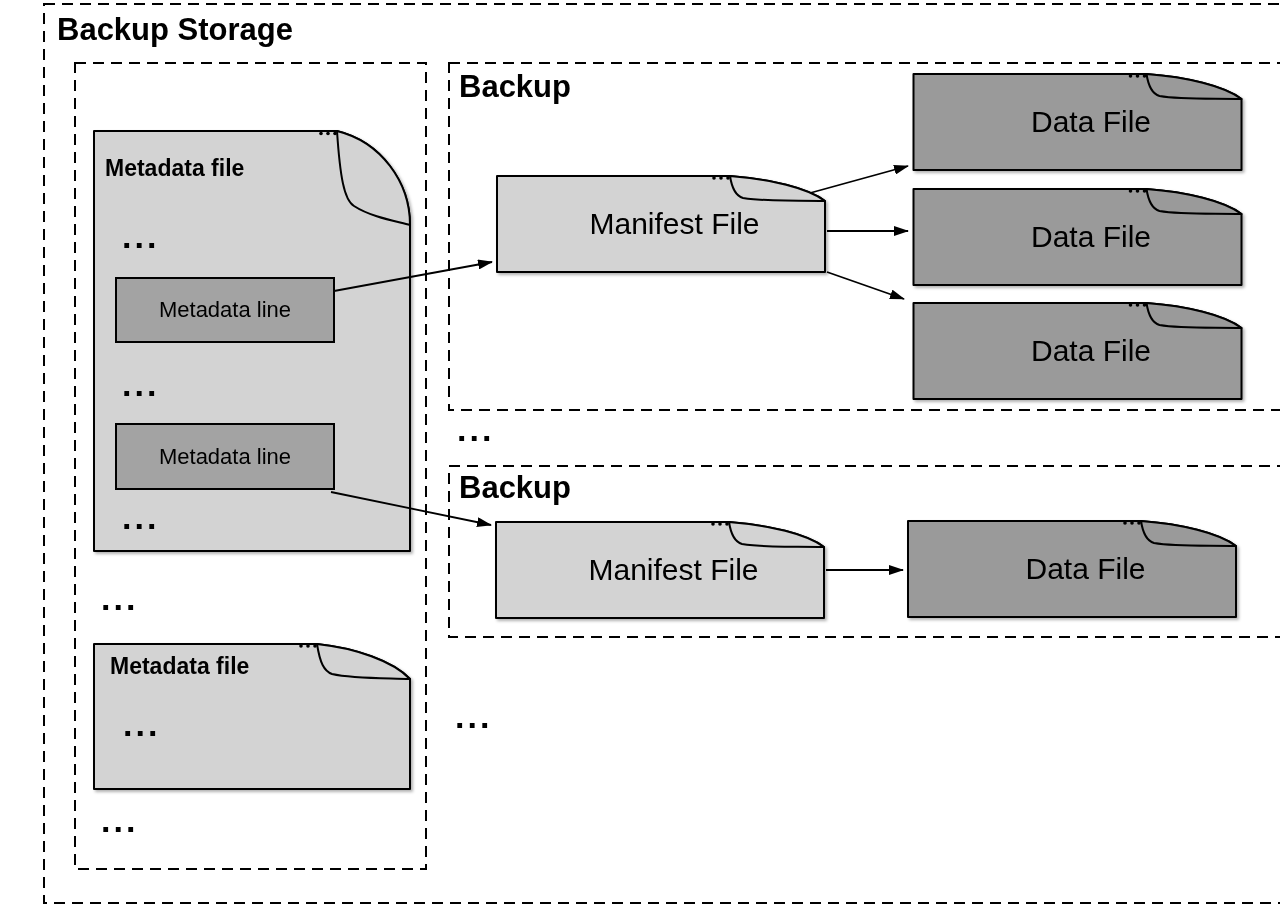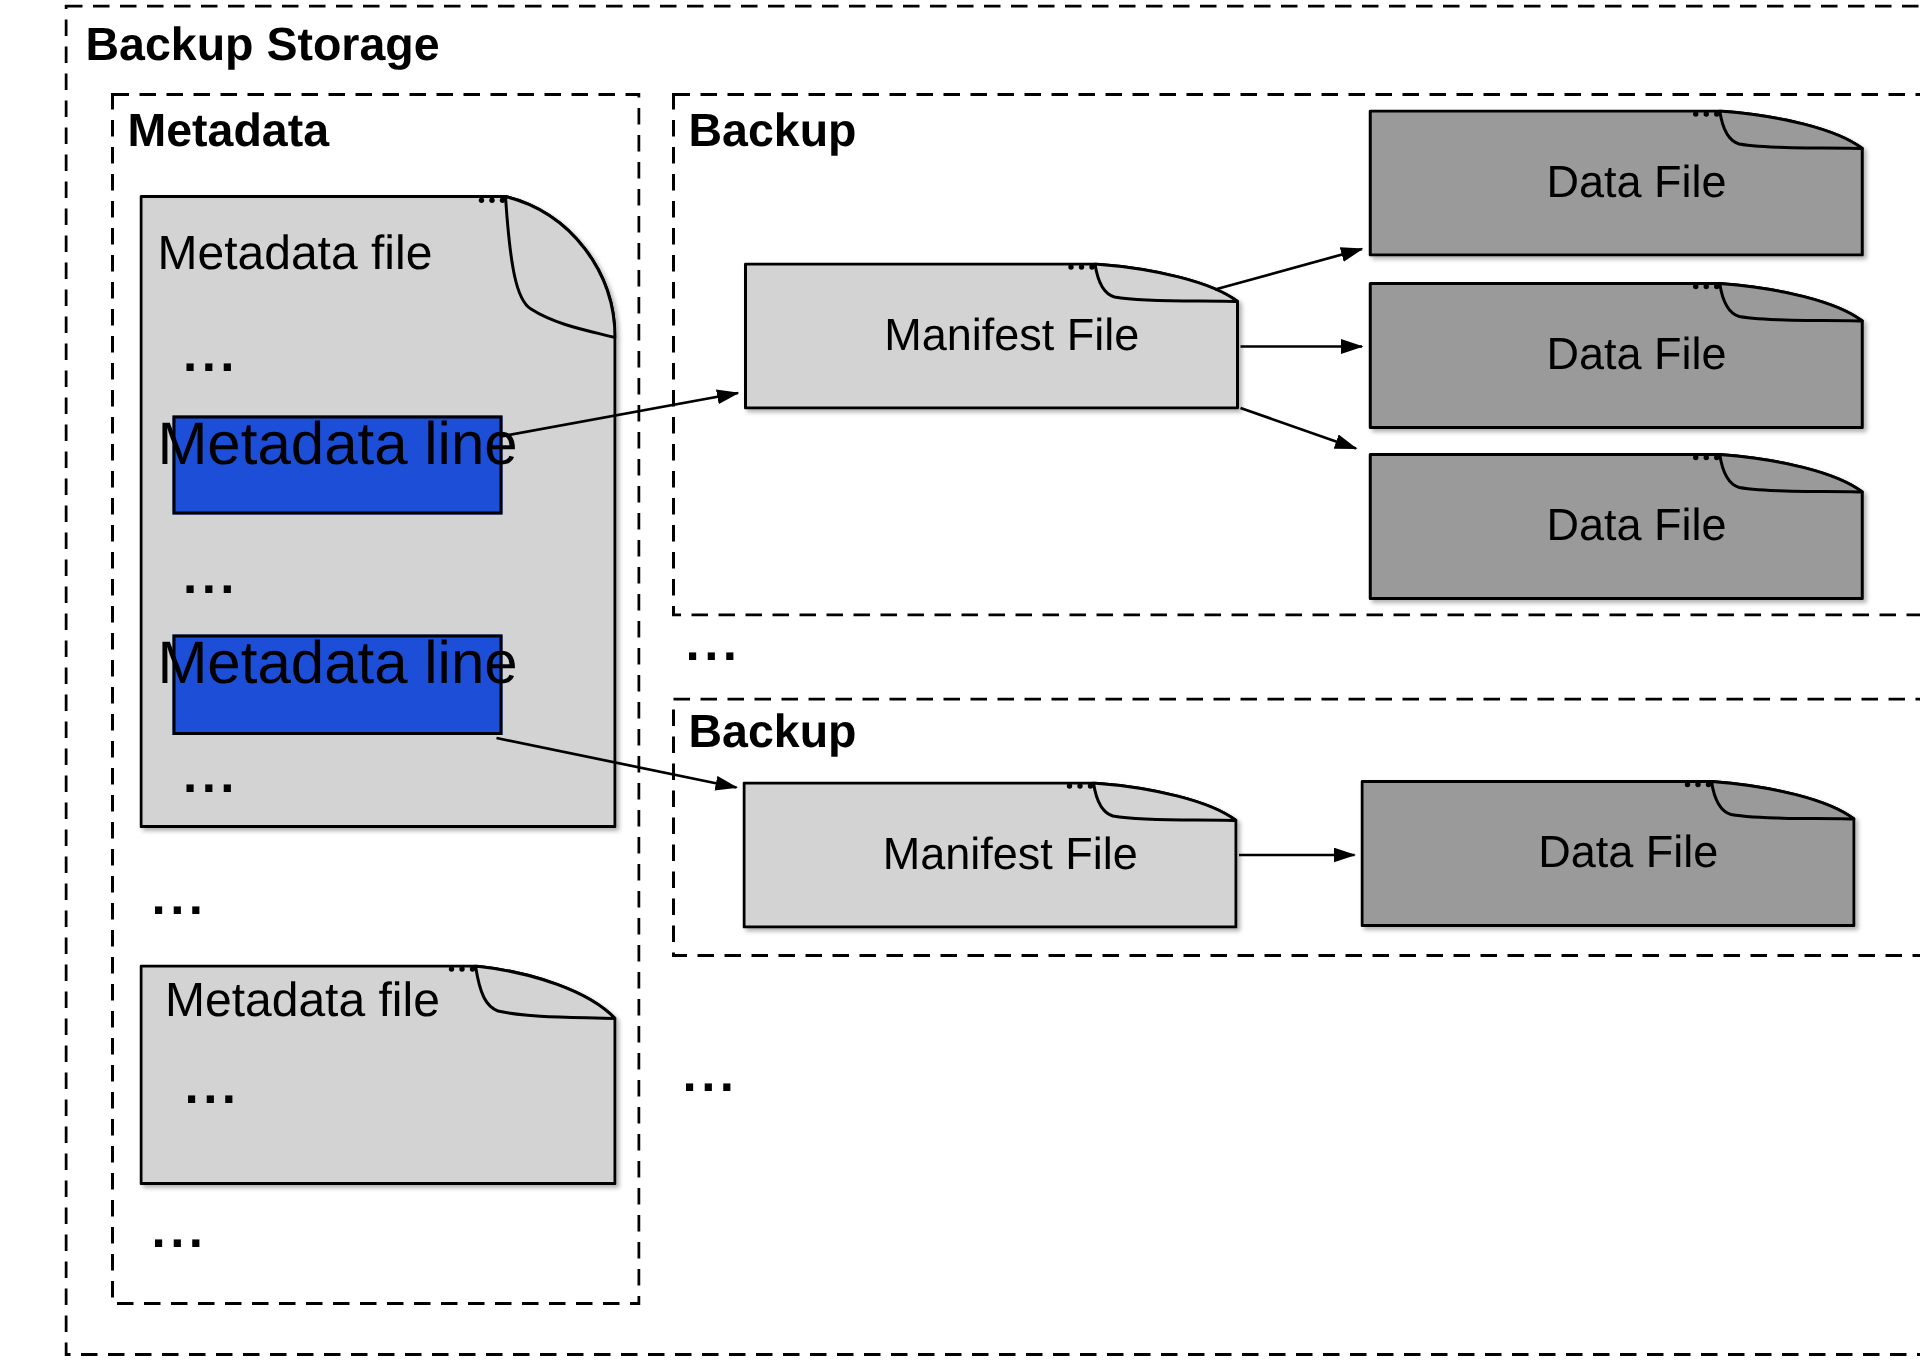--- a/index.html
+++ b/index.html
@@ -13,26 +13,26 @@
   .label{position:absolute;font-size:31px;font-weight:700;line-height:36px;white-space:nowrap;}
 
   
   .doc{position:absolute;z-index:2;}
   .doc > svg.shape{position:absolute;left:0;top:0;filter:drop-shadow(2px 2px 1.5px rgba(0,0,0,0.30));}
   .shape path{stroke:#000;stroke-width:2;stroke-linejoin:round;}
   .shape.light path{fill:#d3d3d3;}
   .shape.dark path{fill:#9a9a9a;}
   .shape circle{fill:#000;stroke:none;}
 
-  .doc-title{position:absolute;font-size:32px;font-weight:400;line-height:34px;white-space:nowrap;}
+  .doc-title{position:absolute;font-size:23px;font-weight:700;line-height:34px;white-space:nowrap;}
   .filetext{position:absolute;inset:0;display:flex;align-items:center;justify-content:center;
             font-size:30px;line-height:34px;white-space:nowrap;padding-left:27px;}
-  .linebox{position:absolute;border:2px solid #000;background:#1d4ed8;
-           display:flex;align-items:flex-start;justify-content:center;
-           font-size:40px;line-height:34px;white-space:nowrap;}
+  .linebox{position:absolute;border:2px solid #000;background:#a3a3a3;
+           display:flex;align-items:center;justify-content:center;
+           font-size:22px;line-height:34px;white-space:nowrap;}
   .dots{position:absolute;font-size:34px;font-weight:700;line-height:34px;letter-spacing:3px;white-space:nowrap;}
 
   
   .arrows{position:absolute;left:0;top:0;z-index:5;pointer-events:none;}
   .arrows line{stroke:#000;stroke-width:1.8;}
   #ah path{fill:#000;}
 </style>
 </head>
 <body>
 
@@ -42,21 +42,20 @@
     <svg width="1273" height="901">
       <rect x="1" y="1" width="1271" height="899"></rect>
     </svg>
     <div class="label" style="left:14px;top:9px">Backup Storage</div>
   </div>
 
   <div class="dbox" style="left:34px;top:62px;width:353px;height:808px">
     <svg width="353" height="808">
       <rect x="1" y="1" width="351" height="806"></rect>
     </svg>
-    <div class="label" style="left:11px;top:7px">Metadata</div>
   </div>
 
   <div class="doc" style="left:53px;top:130px;width:318px;height:422px">
     <svg class="shape light" viewBox="0 0 318 422" width="318" height="422">
       <path class="body" d="M1 1 L244 1 C288 12 317 52 317 95 L317 421 L1 421 Z"></path>
       <path class="flap" d="M244 1 C247 46 251 70 261 76 C278 87 302 91 317 95 C317 52 288 12 244 1 Z"></path>
       <g>
         <circle cx="228" cy="3.5" r="1.8"></circle>
           <circle cx="235" cy="3.5" r="1.8"></circle>
           <circle cx="242" cy="3.5" r="1.8"></circle>

